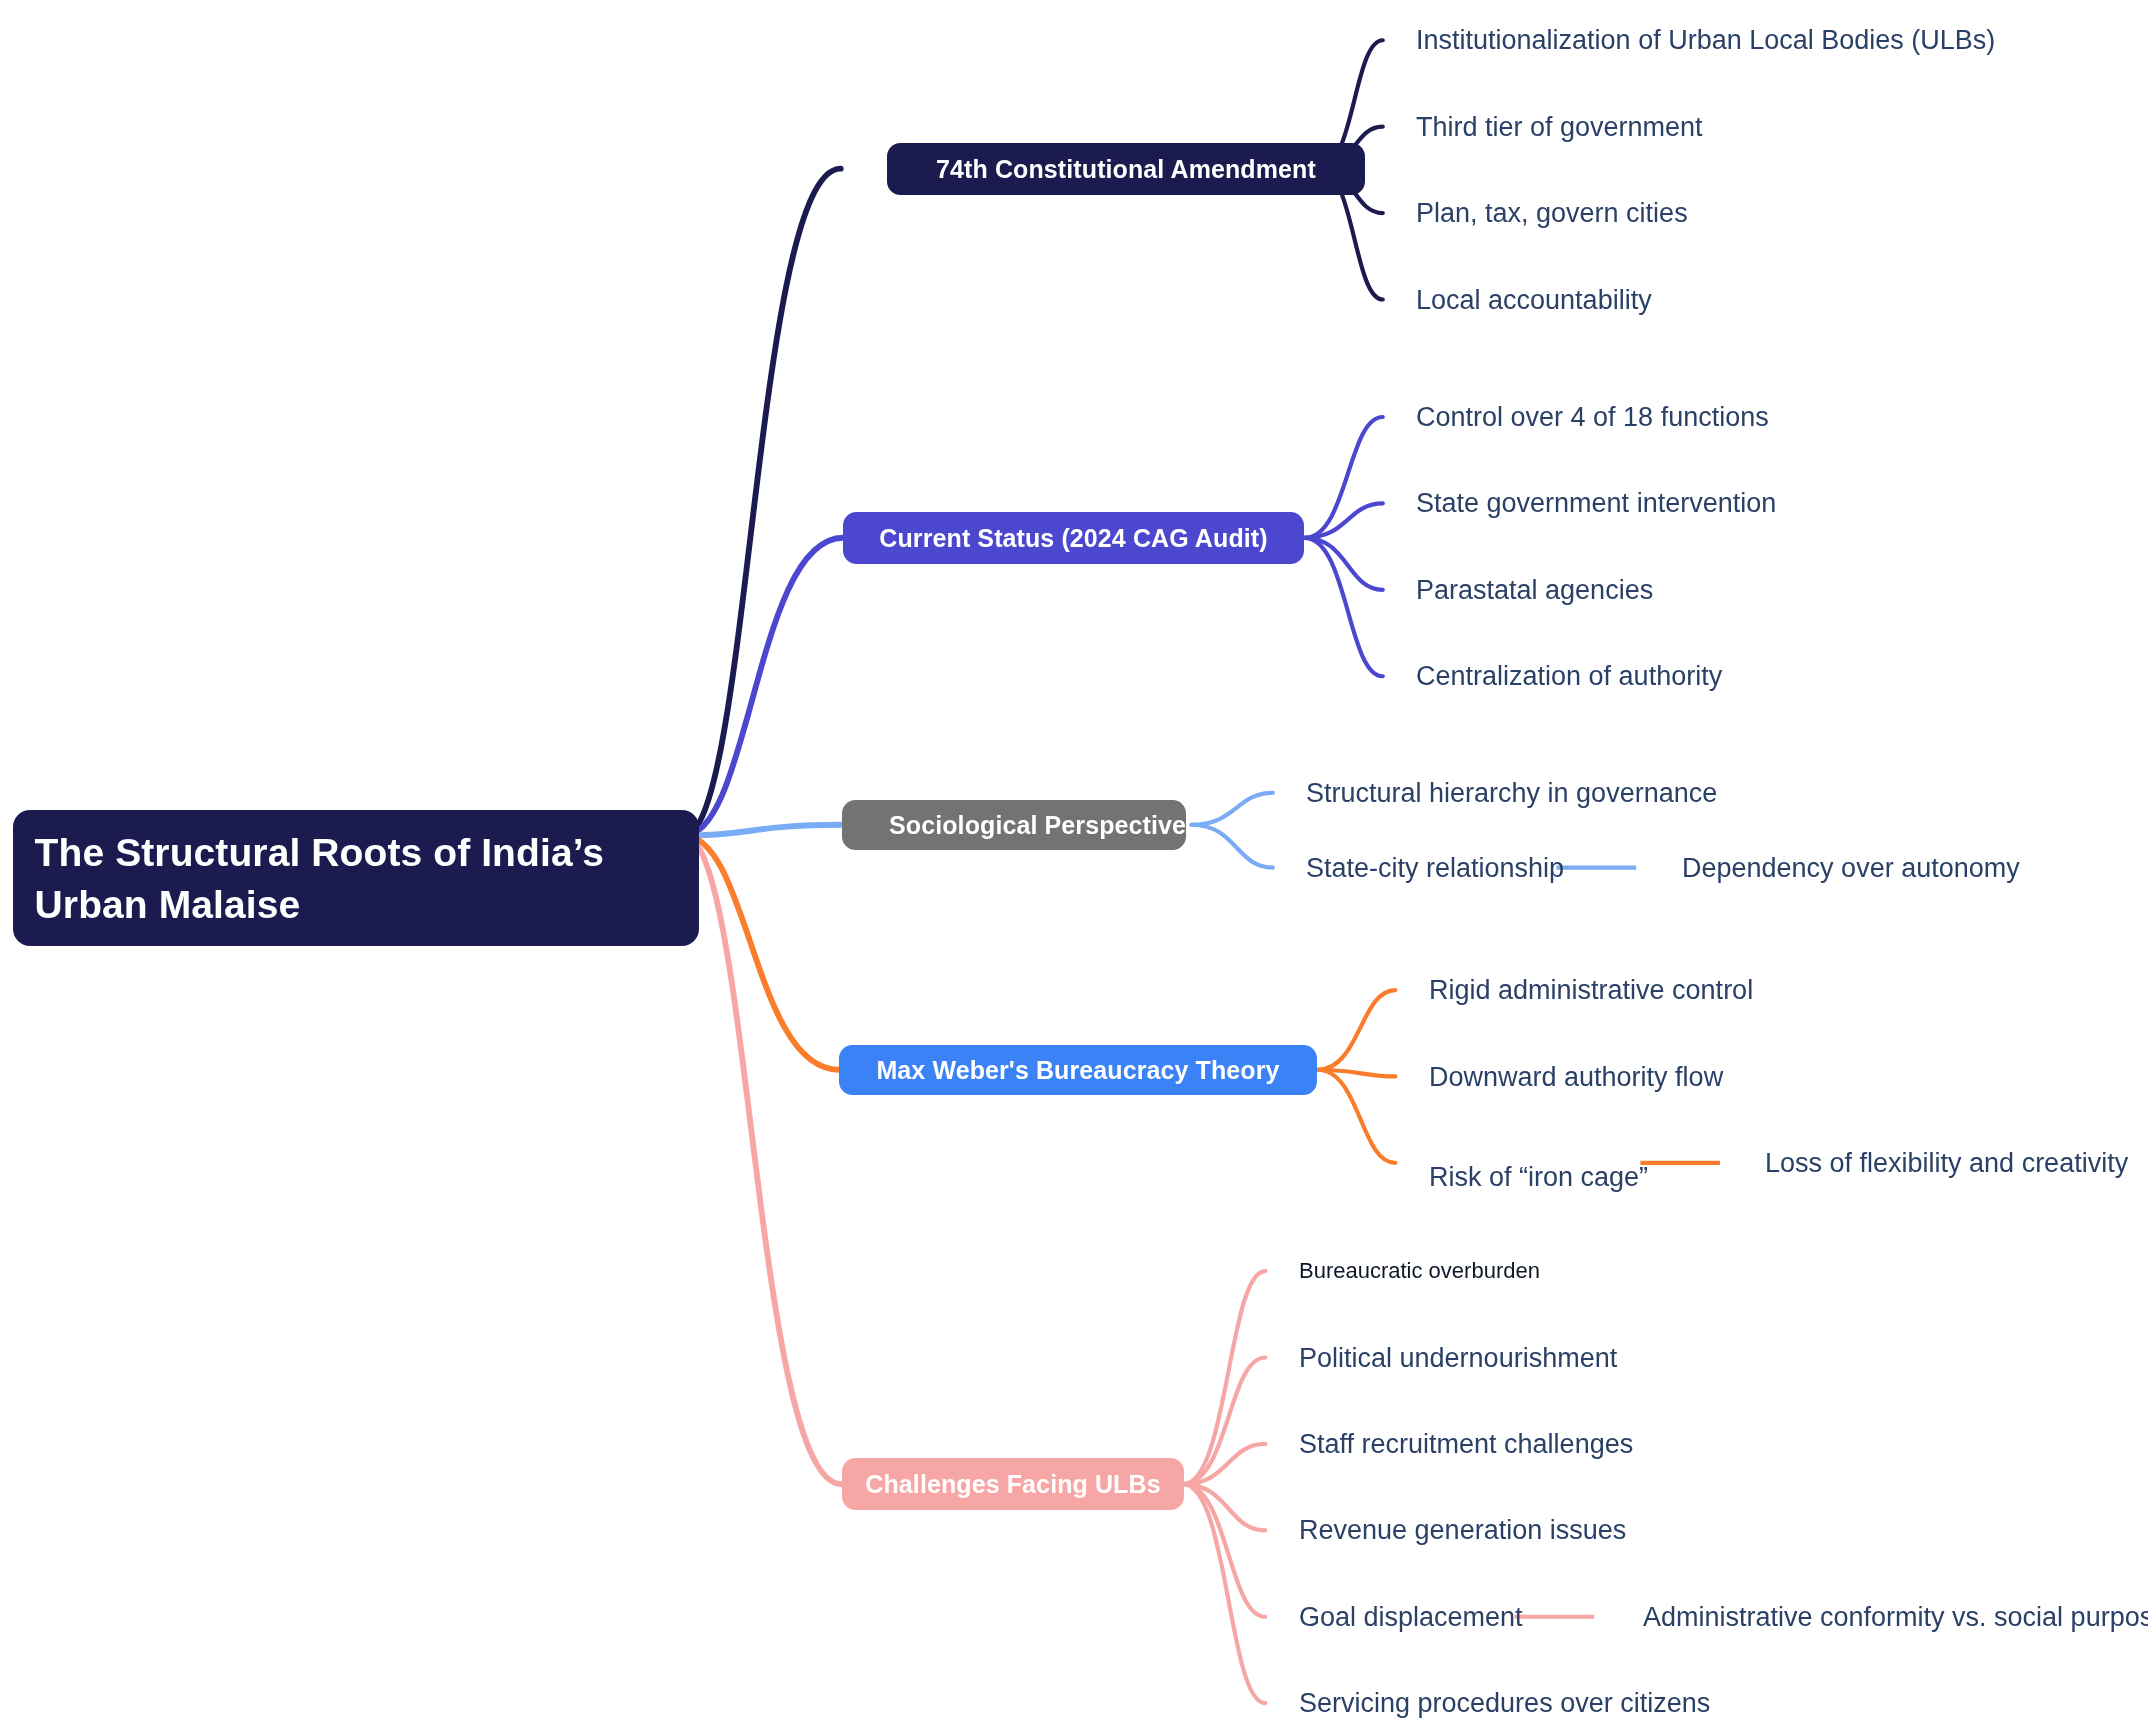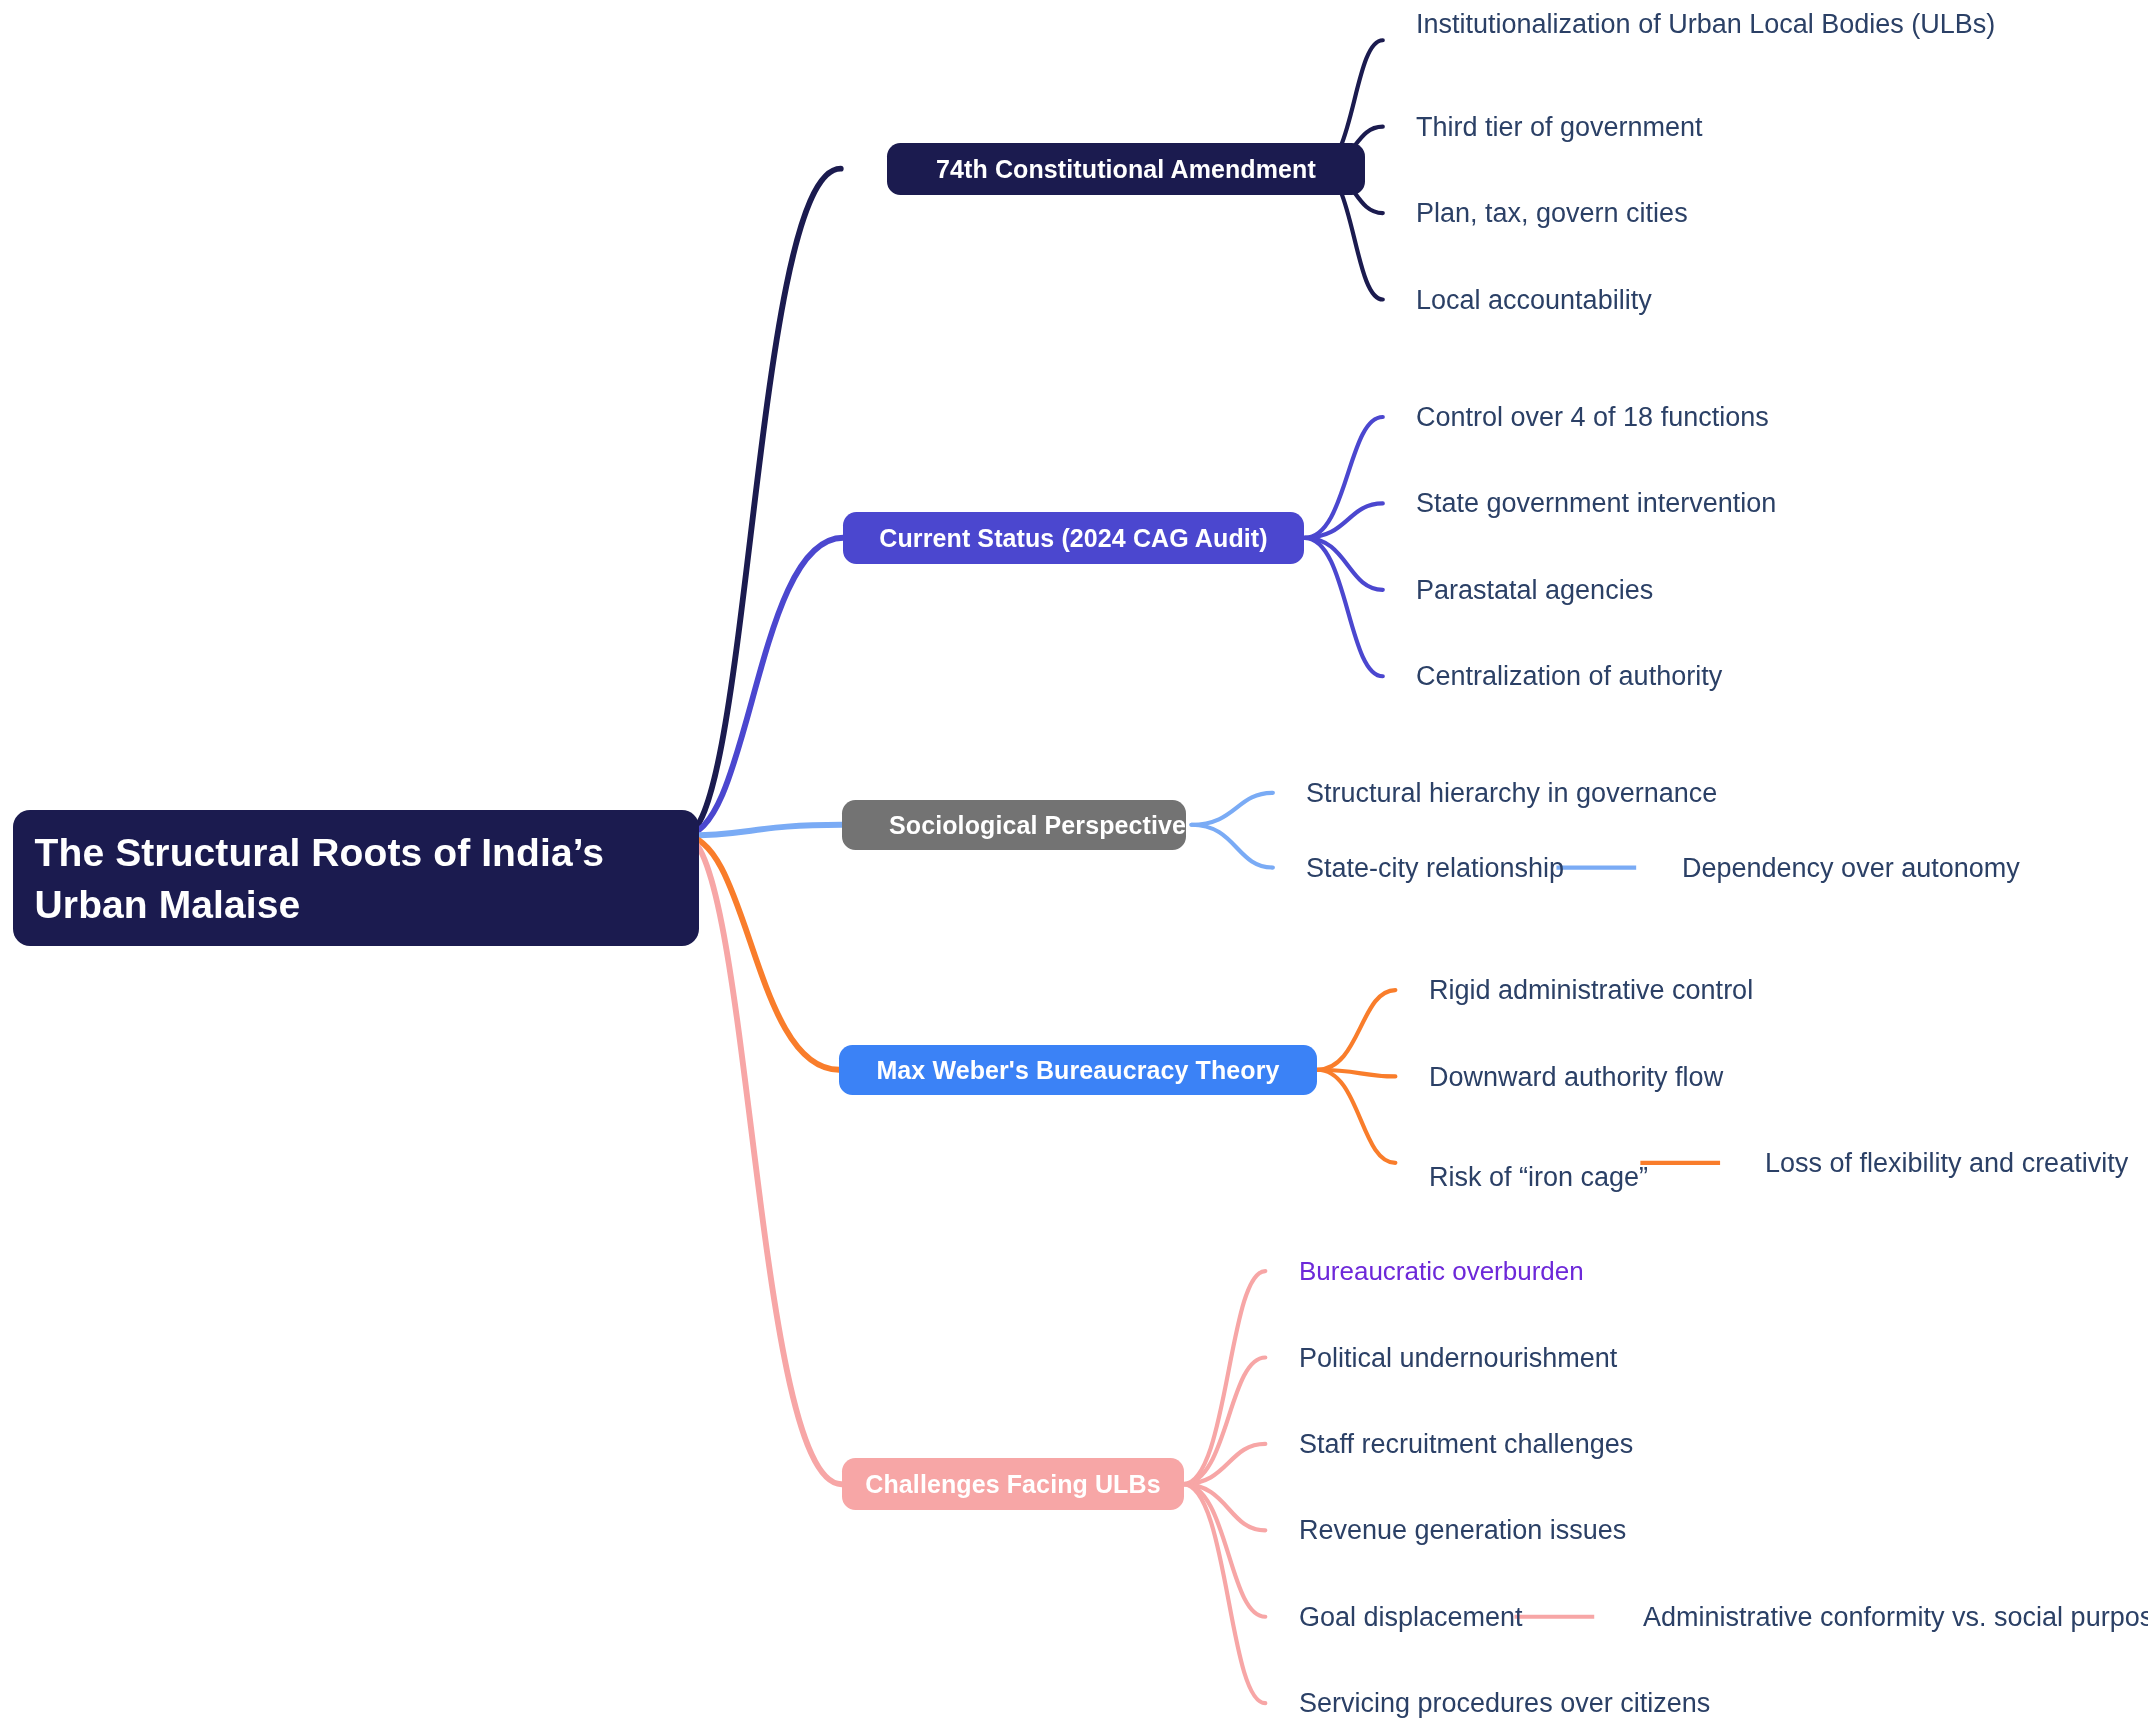--- a/index.html
+++ b/index.html
@@ -94,21 +94,21 @@
   </svg>
 
   <div class="node root" id="root-node" style="left: 12.6px; top: 810px; width: 686px; height: 136px; background: rgb(27, 27, 79); font-size: 39px; padding: 17px 22px;">
     <span>The Structural Roots of India’s Urban Malaise</span>
   </div>
 
   <div id="nodes-layer">
       <div class="node" style="left: 841px; top: 143px; width: 478px; height: 52px; background: rgb(27, 27, 79); font-size: 25px; justify-content: center; margin-left: 46px;">
         <span>74th Constitutional Amendment</span>
       </div>
-      <div class="leaf" style="left: 1416px; top: 24px; font-size: 27px; color: rgb(43, 64, 102);">Institutionalization of Urban Local Bodies (ULBs)</div>
+      <div class="leaf" style="left: 1416px; top: 40px; font-size: 27px; color: rgb(43, 64, 102);">Institutionalization of Urban Local Bodies (ULBs)</div>
       <div class="leaf" style="left: 1416px; top: 127px; font-size: 27px; color: rgb(43, 64, 102);">Third tier of government</div>
       <div class="leaf" style="left: 1416px; top: 213px; font-size: 27px; color: rgb(43, 64, 102);">Plan, tax, govern cities</div>
       <div class="leaf" style="left: 1416px; top: 300px; font-size: 27px; color: rgb(43, 64, 102);">Local accountability</div>
       <div class="node" style="left: 843px; top: 512px; width: 461px; height: 52px; background: rgb(75, 71, 207); font-size: 25px; justify-content: center;">
         <span>Current Status (2024 CAG Audit)</span>
       </div>
       <div class="leaf" style="left: 1416px; top: 417px; font-size: 27px; color: rgb(43, 64, 102);">Control over 4 of 18 functions</div>
       <div class="leaf" style="left: 1416px; top: 503px; font-size: 27px; color: rgb(43, 64, 102);">State government intervention</div>
       <div class="leaf" style="left: 1416px; top: 590px; font-size: 27px; color: rgb(43, 64, 102);">Parastatal agencies</div>
       <div class="leaf" style="left: 1416px; top: 676px; font-size: 27px; color: rgb(43, 64, 102);">Centralization of authority</div>
@@ -121,21 +121,21 @@
       <div class="node" style="left: 839px; top: 1045px; width: 478px; height: 50px; background: #3b82f6; font-size: 25px; justify-content: center;">
         <span>Max Weber's Bureaucracy Theory</span>
       </div>
       <div class="leaf" style="left: 1429px; top: 990px; font-size: 27px; color: rgb(43, 64, 102);">Rigid administrative control</div>
       <div class="leaf" style="left: 1429px; top: 1077px; font-size: 27px; color: rgb(43, 64, 102);">Downward authority flow</div>
       <div class="leaf" style="left: 1429px; top: 1163px; font-size: 27px; color: rgb(43, 64, 102); margin-top: 14px;">Risk of “iron cage”</div>
       <div class="leaf" style="left: 1765px; top: 1163px; font-size: 27px; color: rgb(43, 64, 102);">Loss of flexibility and creativity</div>
       <div class="node" style="left: 842px; top: 1458px; width: 342px; height: 52px; background: rgb(247, 166, 166); font-size: 25px; justify-content: center;">
         <span>Challenges Facing ULBs</span>
       </div>
-      <div class="leaf" style="left: 1299px; top: 1271px; font-size: 26px; color: #6d28d9;">Bureaucratic overburden</div>
+      <div class="leaf" style="left: 1299px; top: 1271px; font-size: 22px; color: #0f172a;">Bureaucratic overburden</div>
       <div class="leaf" style="left: 1299px; top: 1358px; font-size: 27px; color: rgb(43, 64, 102);">Political undernourishment</div>
       <div class="leaf" style="left: 1299px; top: 1444px; font-size: 27px; color: rgb(43, 64, 102);">Staff recruitment challenges</div>
       <div class="leaf" style="left: 1299px; top: 1530px; font-size: 27px; color: rgb(43, 64, 102);">Revenue generation issues</div>
       <div class="leaf" style="left: 1299px; top: 1617px; font-size: 27px; color: rgb(43, 64, 102);">Goal displacement</div>
       <div class="leaf" style="left: 1643px; top: 1617px; font-size: 27px; color: rgb(43, 64, 102);">Administrative conformity vs. social purpose</div>
       <div class="leaf" style="left: 1299px; top: 1703px; font-size: 27px; color: rgb(43, 64, 102);">Servicing procedures over citizens</div>
     </div>
 
 </div>
 

